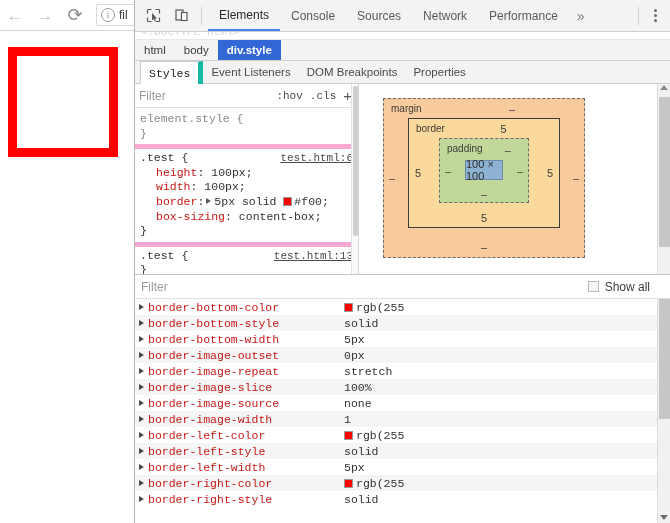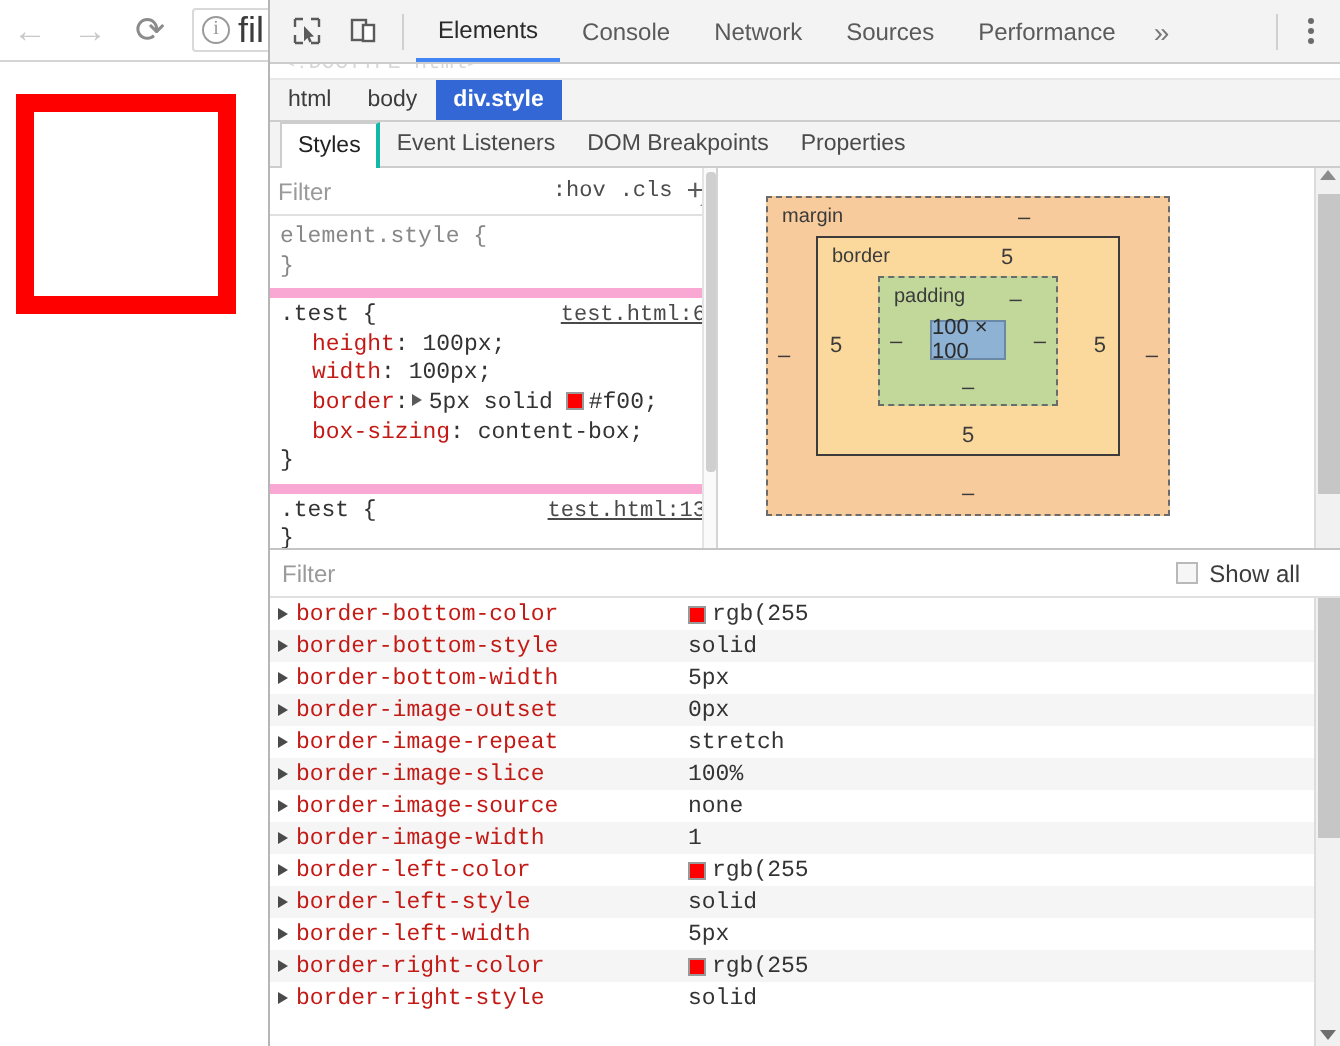--- a/index.html
+++ b/index.html
@@ -33,21 +33,21 @@
     overflow: hidden;
   }
   .omni-info {
     width: 14px; height: 14px; border-radius: 50%;
     border: 1.3px solid #9a9a9a; color: #9a9a9a;
     font-size: 10px; line-height: 11px; text-align: center;
     font-family: "Liberation Serif", serif;
     flex: none; margin-right: 4px;
   }
   .omni-url {
-    font-size: 18px; color: #3c3c3c; white-space: nowrap;
+    font-size: 12px; color: #3c3c3c; white-space: nowrap;
     font-family: "Liberation Sans", sans-serif;
   }
   .toolbar-sep {
     position: absolute; left: 0; top: 30px; width: 400px; height: 1px;
     background: #d5d5d5;
   }
 
   .page-viewport {
     position: absolute; left: 0; top: 31px; width: 134px; height: 492px;
     background: #ffffff; overflow: hidden;
@@ -138,24 +138,25 @@
     border-bottom: 1px solid #cdcdcd;
     padding-left: 5px;
   }
   .side-tab {
     padding: 0 8px; display: flex; align-items: center;
     font-size: 11.5px; color: #4a4a4a; white-space: nowrap;
   }
   .side-tab.active {
     background: #ffffff;
     border-left: 1px solid #cdcdcd;
-    border-right: 2px solid #14b8a6;
+    border-right: 5px solid #14b8a6;
     border-top: 1px solid #cdcdcd;
     margin-bottom: -1px;
     color: #222;
+    font-family: Liberation Mono, monospace;
   }
 
   
   .upper {
     display: flex; height: 191px; min-height: 191px;
     border-bottom: 1px solid #c4c4c4;
     background: #fff;
   }
   .styles-pane {
     width: 224px; min-width: 224px;
@@ -354,22 +355,22 @@
         <svg width="15" height="15" viewBox="0 0 15 15" aria-hidden="true">
           <rect x="2" y="2" width="7" height="10" stroke="#5a5a5a" stroke-width="1.2" fill="none"></rect>
           <rect x="7.5" y="4.5" width="5.5" height="8" stroke="#5a5a5a" stroke-width="1.2" fill="#fff"></rect>
         </svg>
       </div>
       <div class="dt-vsep"></div>
 
       <div class="dt-tabs">
         <div class="dt-tab active">Elements</div>
         <div class="dt-tab">Console</div>
+        <div class="dt-tab">Sources</div>
         <div class="dt-tab">Network</div>
-        <div class="dt-tab">Sources</div>
         <div class="dt-tab">Performance</div>
         <div class="dt-more">»</div>
       </div>
 
       <div class="dt-header-right">
         <div class="dt-vsep"></div>
         <div class="kebab">
           <i></i>
             <i></i>
             <i></i>

